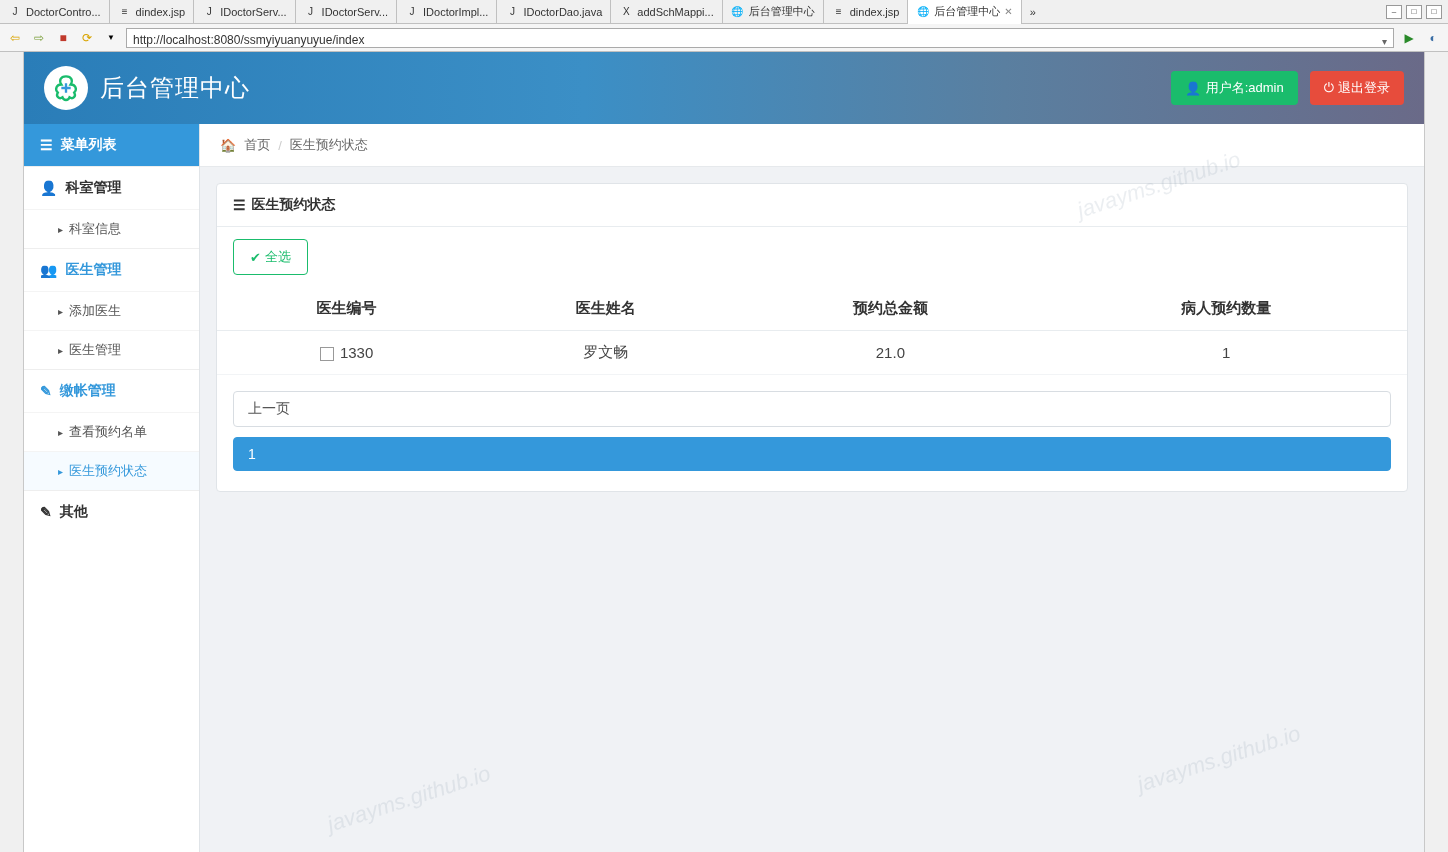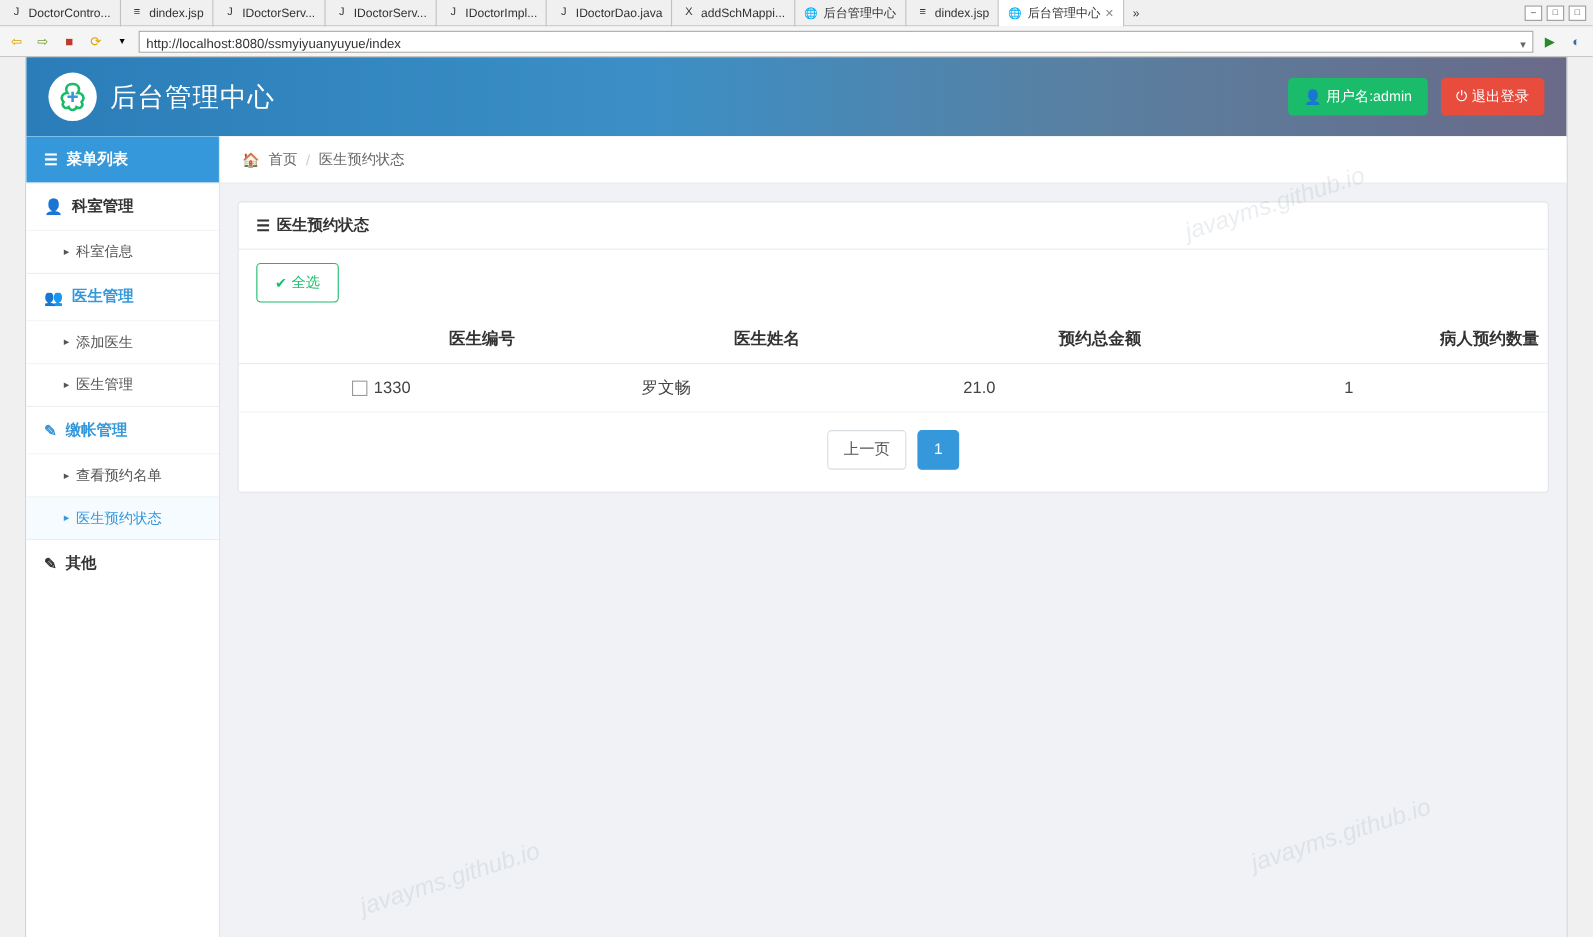--- a/index.html
+++ b/index.html
@@ -56,26 +56,26 @@
 .content { flex:1; display:flex; flex-direction:column; }
 .breadcrumb { padding:12px 20px; font-size:13px; color:#666; display:flex; align-items:center; gap:8px; background:#fff; border-bottom:1px solid #e6e9ec; }
 .breadcrumb .sep { color:#ccc; }
 .panel { margin:16px; background:#fff; border:1px solid #e0e4e8; border-radius:4px; }
 .panel-header { padding:12px 16px; font-size:14px; font-weight:bold; color:#333; border-bottom:1px solid #e8ecef; display:flex; align-items:center; gap:6px; }
 .panel-toolbar { padding:12px 16px; }
 .btn-outline { border:1px solid #1abc6c; color:#1abc6c; background:#fff; padding:8px 16px; border-radius:4px; font-size:13px; display:inline-flex; align-items:center; gap:4px; cursor:pointer; }
 
 
 table { width:100%; border-collapse:collapse; }
-th { padding:12px 8px; text-align:right; font-size:15px; font-weight:bold; color:#333; border-bottom:1px solid #e8ecef;font-family:Liberation Mono, monospace; }
+th { padding:12px 8px; text-align:center; font-size:15px; font-weight:bold; color:#333; border-bottom:1px solid #e8ecef;font-family:Liberation Mono, monospace; }
 td { padding:12px 8px; text-align:center; font-size:15px; color:#444; border-bottom:1px solid #f2f4f6; }
 .chk { width:14px; height:14px; border:1px solid #999; display:inline-block; vertical-align:middle; margin-right:6px; }
 
 
-.pagination { display:flex; justify-content:center; gap:10px; padding:16px 16px 20px; }
+.pagination { display:flex; justify-content:center; gap:10px; padding:16px 16px 20px;flex-direction:column; }
 .page-btn { border:1px solid #d8dde2; background:#fff; color:#555; padding:8px 14px; border-radius:4px; font-size:14px; cursor:pointer; }
 .page-btn.active { background:#3498db; color:#fff; border-color:#3498db; }
 
 
 .watermark { position:absolute; color:rgba(120,140,160,0.15); font-size:22px; font-style:italic; transform:rotate(-18deg); pointer-events:none; }
 </style>
 </head>
 <body>
 
 <div class="ide-tabs" id="ide-tabs">

